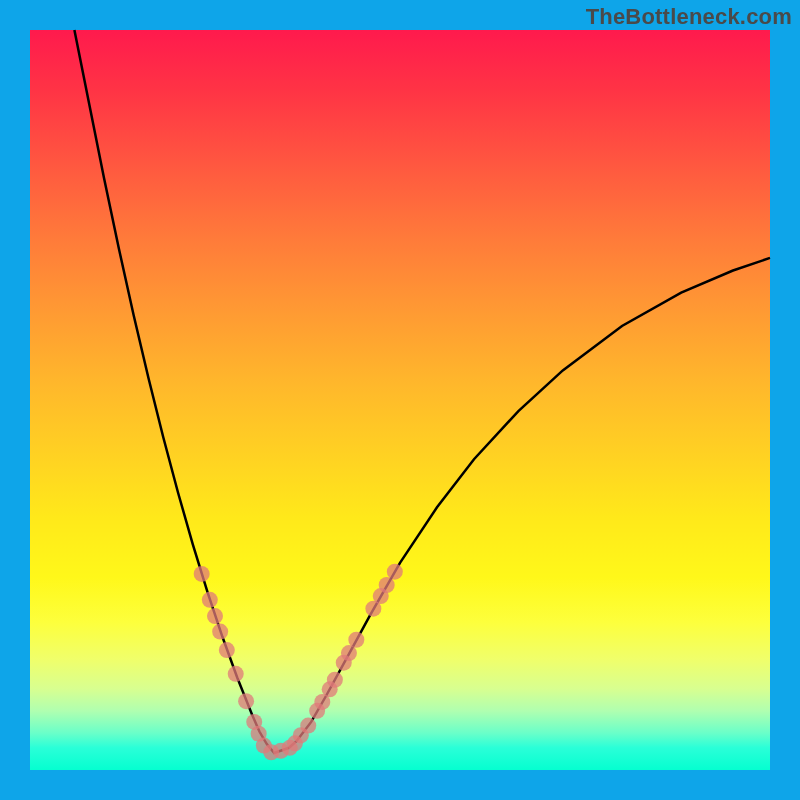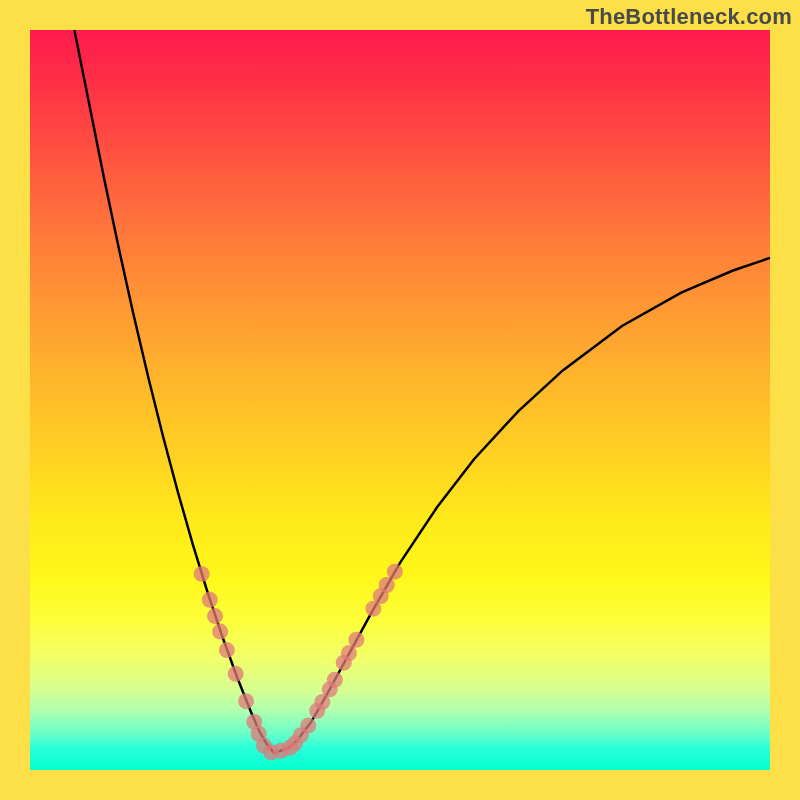--- a/index.html
+++ b/index.html
@@ -1,21 +1,21 @@
 <!DOCTYPE html>
 <html><head>
 <meta charset="utf-8">
 <style>
   * { margin: 0; padding: 0; box-sizing: border-box; }
   html, body { width: 800px; height: 800px; overflow: hidden; background: #000; }
   .frame {
     position: absolute;
     left: 0; top: 0;
     width: 800px; height: 800px;
-    background: #fde047;
+    background: #0ea5e9;
   }
   .plot {
     position: absolute;
     left: 30px; top: 30px;
     width: 740px; height: 740px;
     background: linear-gradient(to bottom,
       #ff1a4d 0%,
       #ff3345 8%,
       #ff5740 18%,
       #ff7a3a 28%,

